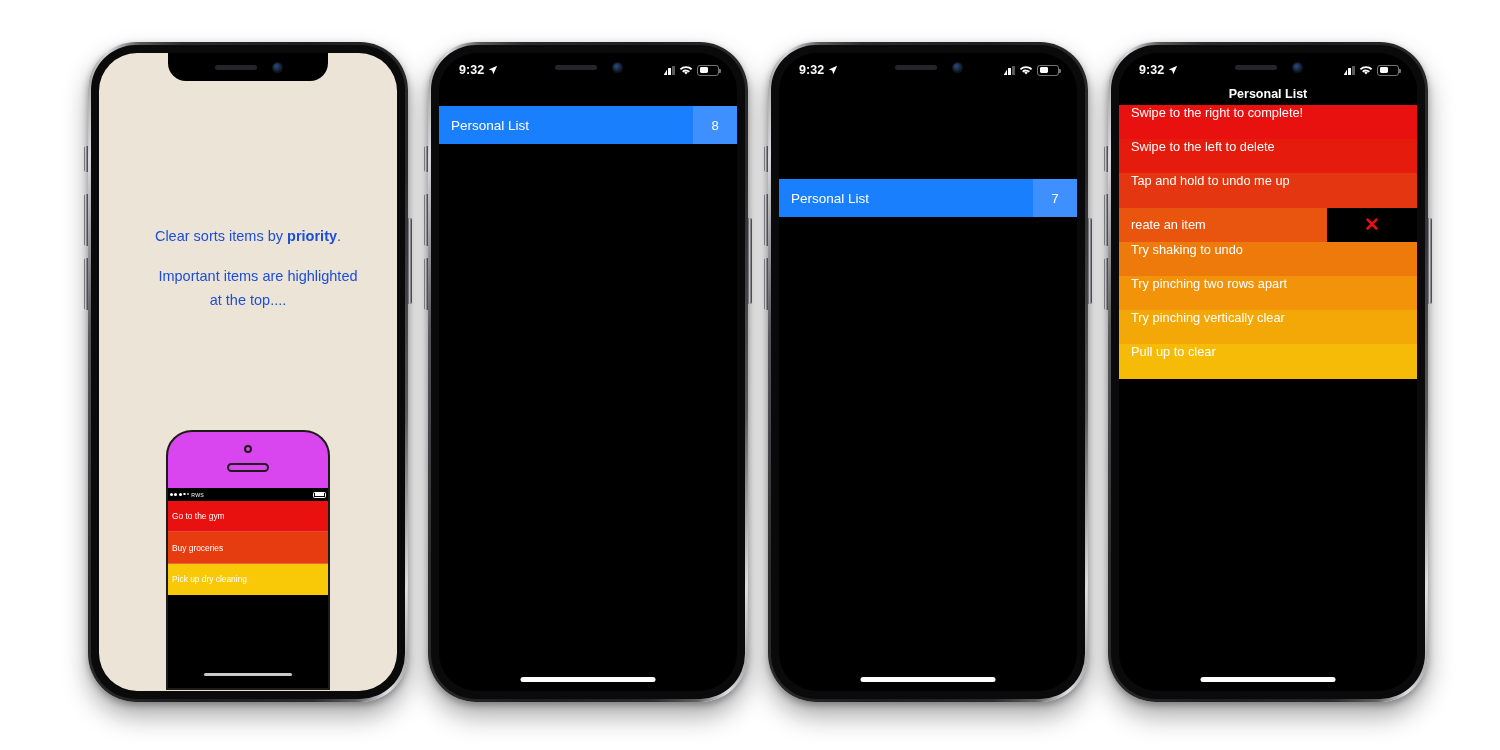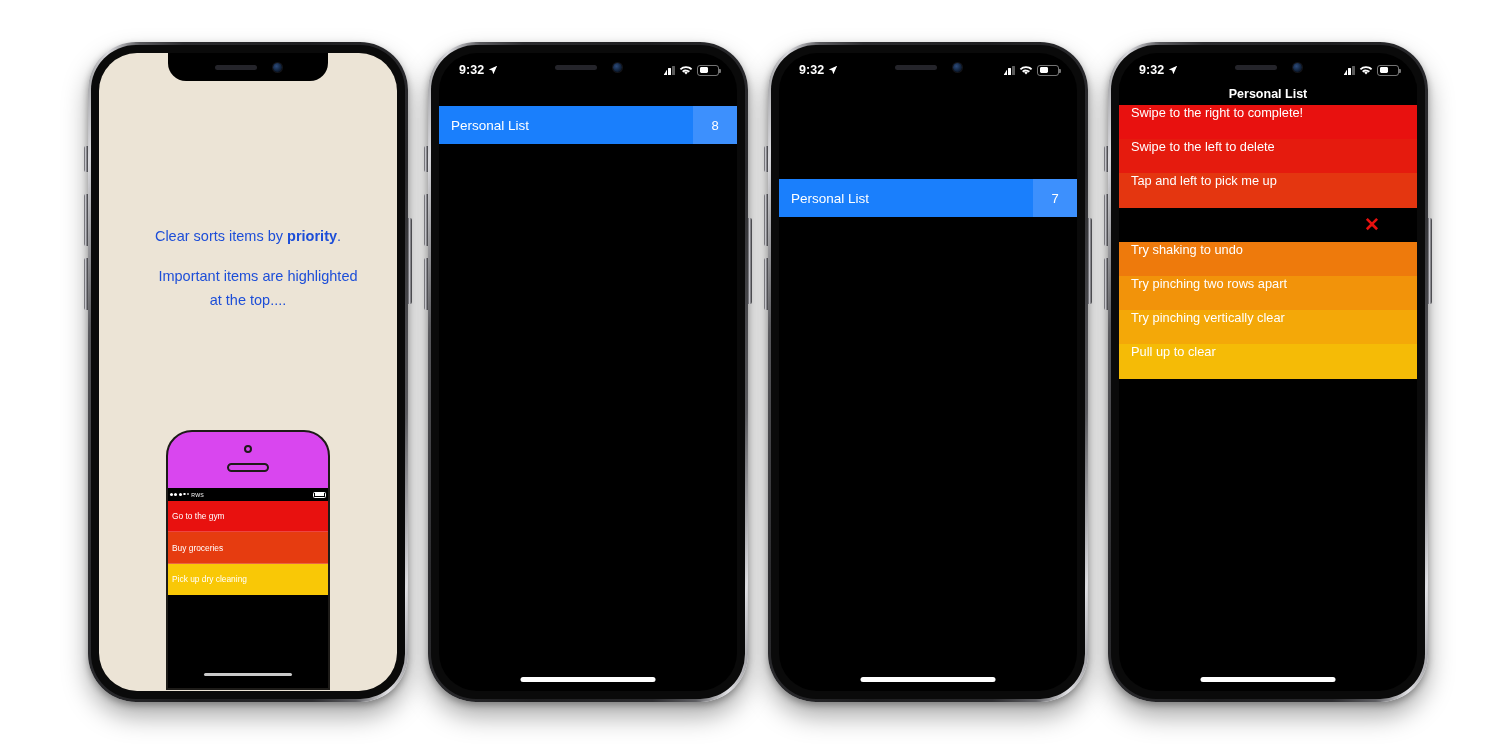--- a/index.html
+++ b/index.html
@@ -428,23 +428,26 @@
         <div class="p4-title">Personal List</div>
 
         <div class="p4-rows">
           <div class="task" style="background:#e8110f">
             <span class="txt">Swipe to the right to complete!</span>
           </div>
           <div class="task" style="background:#e51b0e">
             <span class="txt">Swipe to the left to delete</span>
           </div>
           <div class="task" style="background:#e43610">
-            <span class="txt">Tap and left to pick me up</span>
+            <span class="txt">Tap and hold to undo me up</span>
           </div>
           <div class="task swiped">
+            <div class="slab" style="background:#e9550f">
+              <span class="txt" style="padding-left:40px">reate an item</span>
+            </div>
             <div class="del">
               <span>✕</span>
             </div>
           </div>
           <div class="task" style="background:#ee7a0c">
             <span class="txt">Try shaking to undo</span>
           </div>
           <div class="task" style="background:#f2930a">
             <span class="txt">Try pinching two rows apart</span>
           </div>

